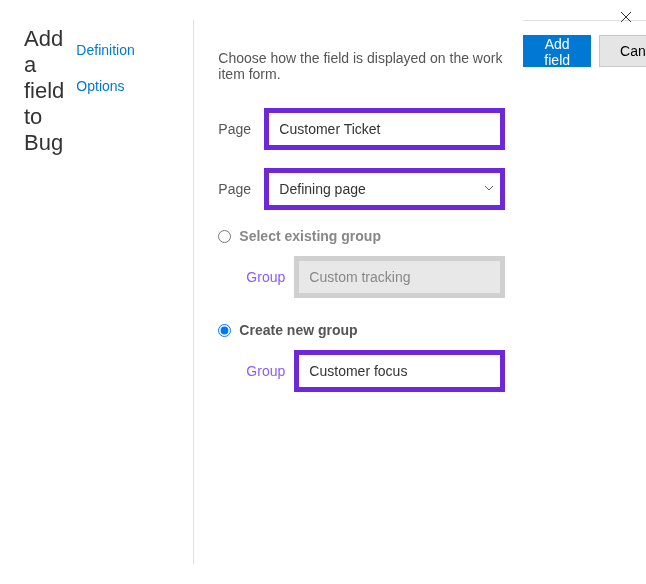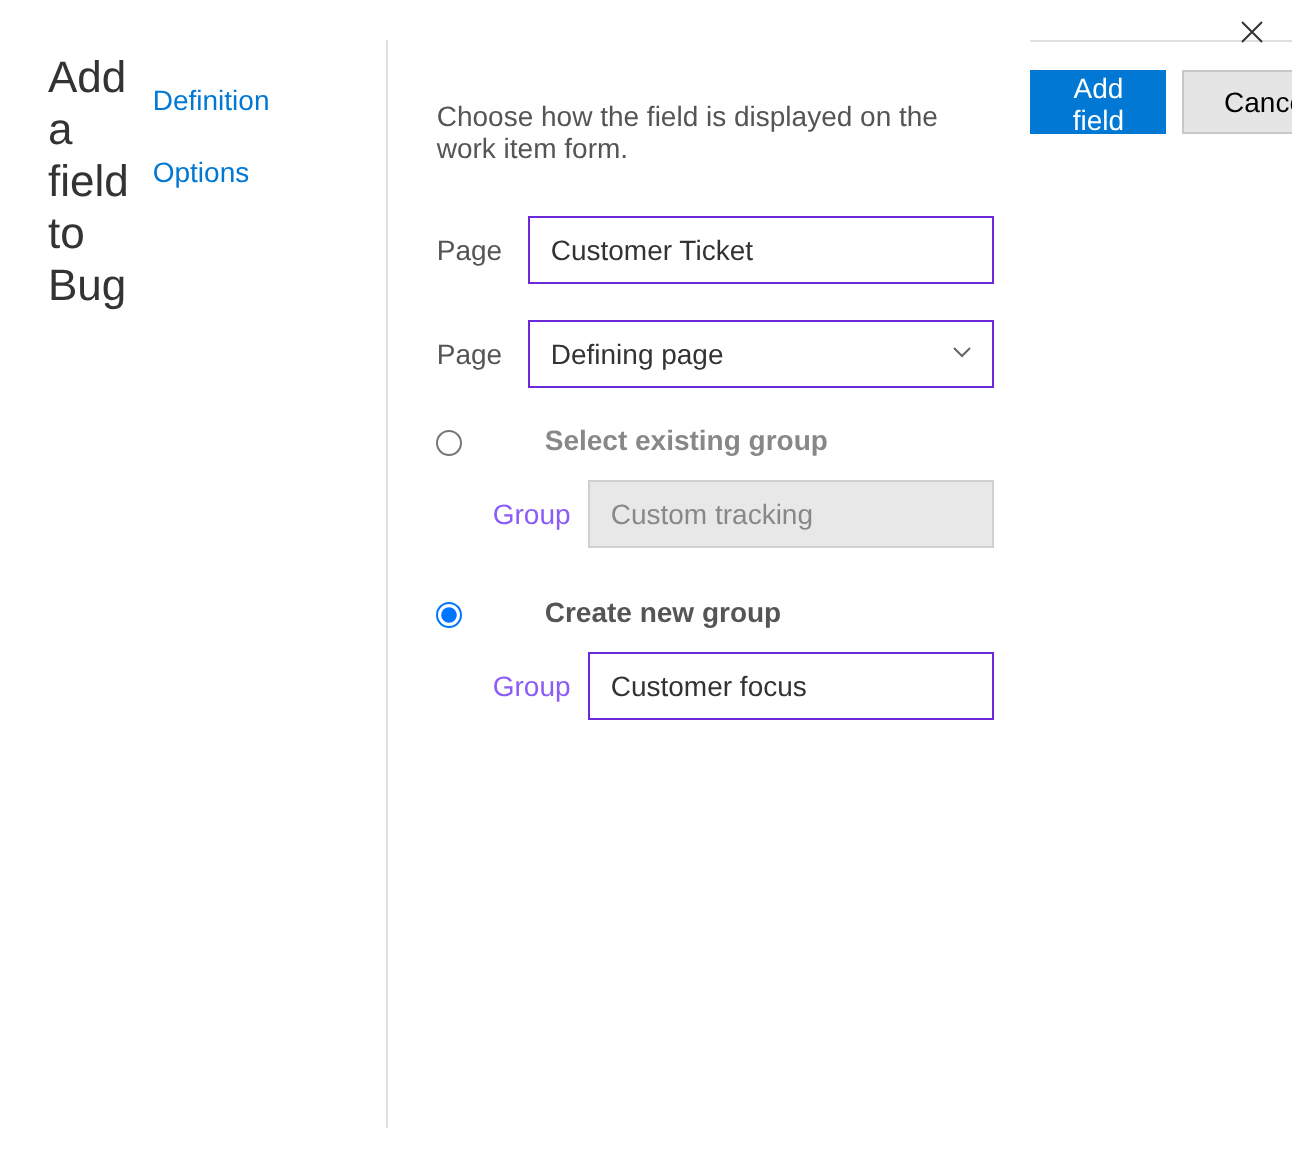--- a/index.html
+++ b/index.html
@@ -82,21 +82,21 @@
       margin-bottom: 18px;
     }
     .row .flabel {
       width: 46px;
       color: #555;
       font-size: 14px;
     }
     .text-input, .select-input {
       flex: 1;
       height: 32px;
-      border: 1px solid #6d28d9;
+      border: 5px solid #6d28d9;
       padding: 16px 10px;
       font-size: 14px;
       font-family: inherit;
       color: #333;
       background: #fff;
     }
     .text-input.disabled {
       background: #e8e8e8;
       color: #888;
       border-color: #d0d0d0;
@@ -115,23 +115,22 @@
       position: absolute;
       right: 10px;
       pointer-events: none;
       color: #666;
     }
     .radio-group {
       margin-top: 8px;
     }
     .radio-row {
       display: flex;
-      align-items: flex-end;
+      align-items: center;
       margin-bottom: 12px;
-      gap: 33px;
     }
     .radio-row input[type="radio"] {
       margin-right: 8px;
     }
     .radio-label { color: #888; font-weight: 600; }
     .radio-label.active { color: #555; font-weight: 700; }
     .sub-row {
       display: flex;
       align-items: center;
       margin: 0 0 24px 28px;

